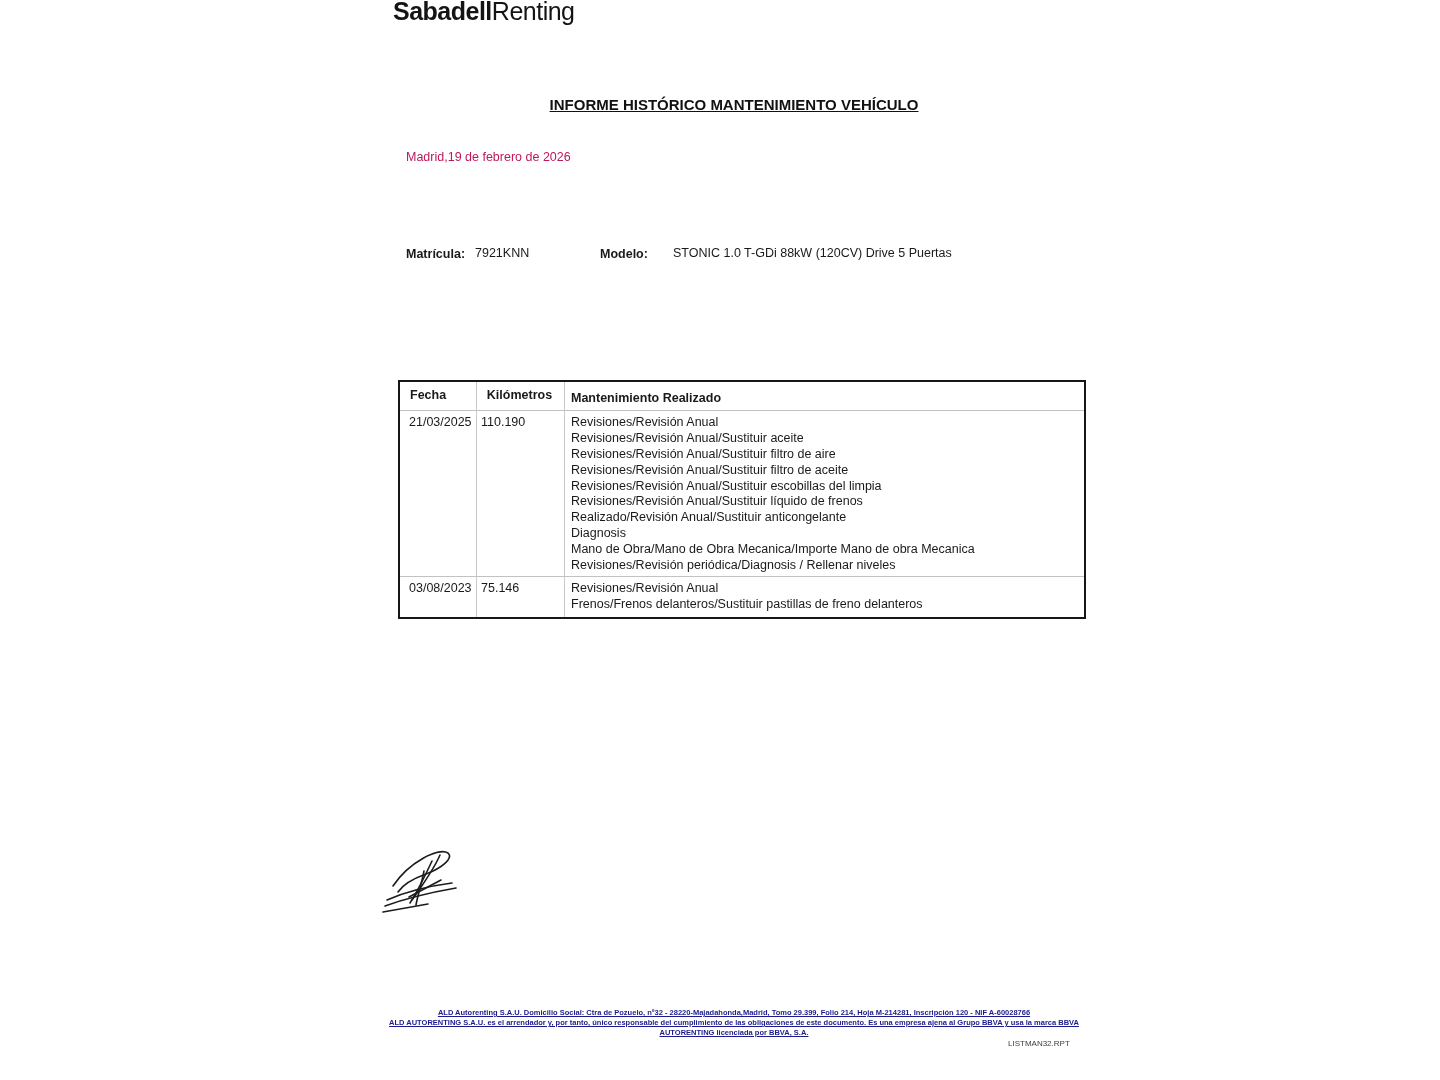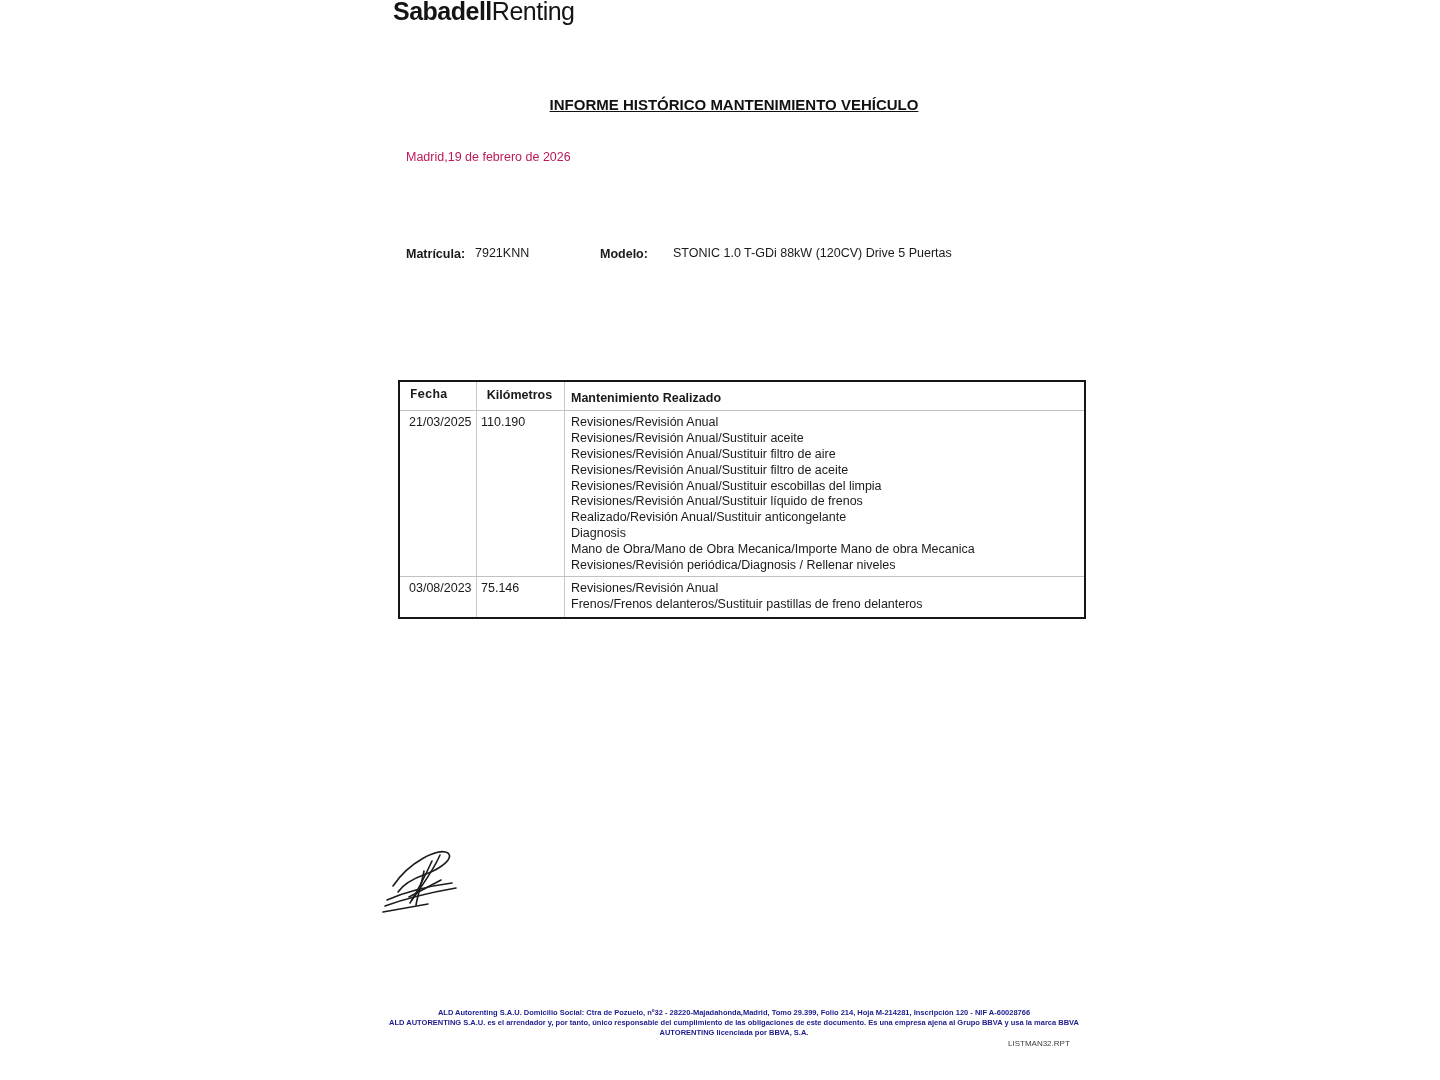--- a/index.html
+++ b/index.html
@@ -50,35 +50,35 @@
     position:absolute; left:398px; top:380px; width:688px;
     border:2px solid #161616; background:#fff;
     font-size:12.5px; line-height:15.9px;
   }
   .mrow { display:flex; align-items:stretch; }
   .mrow.header { border-bottom:1px solid #c2c2c2; font-weight:bold; }
   .mrow.data + .mrow.data { border-top:1px solid #c2c2c2; }
   .c-fecha { width:77px; border-right:1px solid #c9c9c9; padding:4px 2px 2px 9px; }
   .c-km    { width:88px; border-right:1px solid #c9c9c9; padding:4px 2px 2px 4px; }
   .c-serv  { flex:1; padding:4px 4px 2px 6px; }
-  .mrow.header .c-fecha { padding:6px 20px 3px 10px;font-family:Liberation Mono, monospace; }
+  .mrow.header .c-fecha { padding:6px 20px 3px 10px; }
   .mrow.header .c-km    { padding:6px 2px 3px 0; text-align:center; }
   .mrow.header .c-serv  { padding:9px 4px 3px 6px; }
   .mrow.data:last-child .c-serv { padding-bottom:4px; }
   .service-line { white-space:nowrap; }
 
   
   .signature { position:absolute; left:381px; top:842px; width:90px; height:75px; }
   .signature svg { width:100%; height:100%; }
 
   
   .footer {
     position:absolute; left:28px; top:1008px; width:1412px;
     text-align:center; font-size:7.5px; font-weight:bold;
-    color:#1b1b8c; line-height:10px;
+    color:#1b1b8c; line-height:10px;text-decoration:underline;
   }
   .footer div { white-space:nowrap; }
 
   .report-ref {
     position:absolute; left:1008px; top:1039px;
     font-size:8px; color:#3d3d3d; white-space:nowrap;
   }
 </style>
 </head>
 <body>

